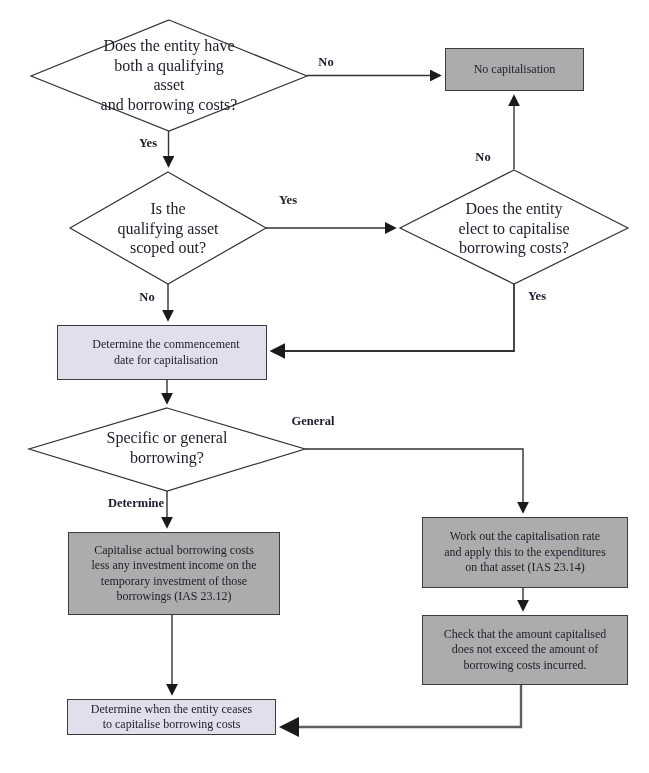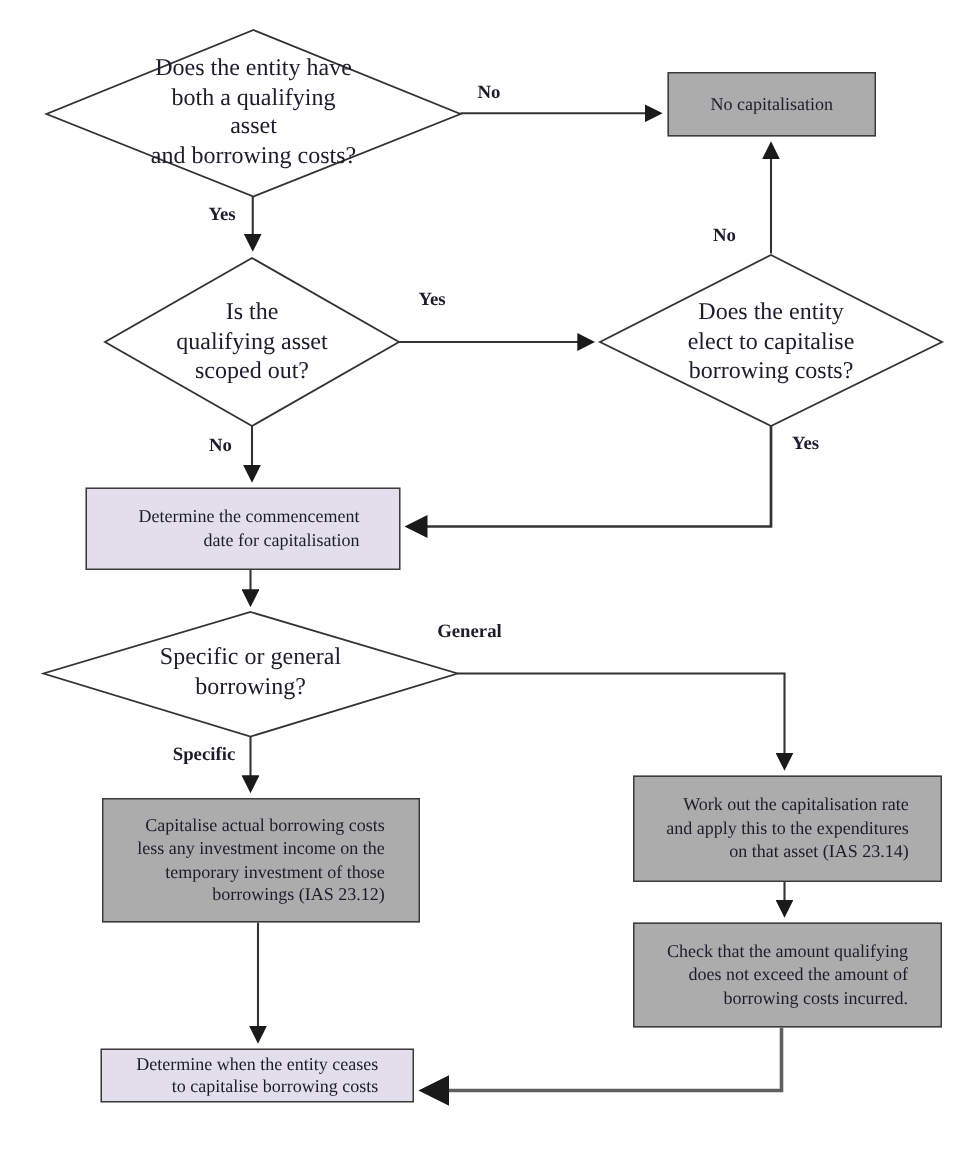--- a/index.html
+++ b/index.html
@@ -26,21 +26,21 @@
   .edge.mid{stroke-width:1.8;}
   .edge.thick{stroke:var(--line-soft);stroke-width:2.4;}
   .dtext{
     position:absolute;transform:translate(-50%,-50%);
     text-align:center;font-size:16px;line-height:1.22;
     white-space:pre-line;color:var(--ink);
   }
   .pbox{
     position:absolute;box-sizing:border-box;
     display:flex;align-items:center;justify-content:center;
-    text-align:right;font-size:12px;line-height:1.28;
+    text-align:center;font-size:12px;line-height:1.28;
     border:1.5px solid var(--box-border);
     padding:2px 6px;white-space:pre-line;color:var(--ink);
   }
   .pbox.gray{background:var(--process-gray);}
   .pbox.lav{background:var(--process-lavender);}
   .elabel{
     position:absolute;transform:translate(-50%,-50%);
     font-weight:bold;font-size:12.5px;color:var(--ink);
     white-space:nowrap;
   }
@@ -91,28 +91,28 @@
   <div class="pbox gray" style="left:445px;top:48px;width:139px;height:43px;">No capitalisation</div>
   <div class="pbox lav" style="left:57px;top:325px;width:210px;height:55px;padding-left:14px;">Determine the commencement
 date for capitalisation</div>
   <div class="pbox gray" style="left:68px;top:532px;width:212px;height:83px;">Capitalise actual borrowing costs
 less any investment income on the
 temporary investment of those
 borrowings (IAS 23.12)</div>
   <div class="pbox gray" style="left:422px;top:517px;width:206px;height:71px;">Work out the capitalisation rate
 and apply this to the expenditures
 on that asset (IAS 23.14)</div>
-  <div class="pbox gray" style="left:422px;top:615px;width:206px;height:70px;">Check that the amount qualifying
+  <div class="pbox gray" style="left:422px;top:615px;width:206px;height:70px;">Check that the amount capitalised
 does not exceed the amount of
 borrowing costs incurred.</div>
   <div class="pbox lav" style="left:67px;top:699px;width:209px;height:36px;">Determine when the entity ceases
 to capitalise borrowing costs</div>
 
   <div class="elabel" style="left:326px;top:62px;">No</div>
   <div class="elabel" style="left:148px;top:143px;">Yes</div>
   <div class="elabel" style="left:288px;top:200px;">Yes</div>
   <div class="elabel" style="left:483px;top:157px;">No</div>
   <div class="elabel" style="left:537px;top:296px;">Yes</div>
   <div class="elabel" style="left:147px;top:297px;">No</div>
   <div class="elabel" style="left:313px;top:421px;">General</div>
-  <div class="elabel" style="left:136px;top:503px;">Specific</div>
+  <div class="elabel" style="left:136px;top:503px;">Determine</div>
 
 </div>
 
 </body></html>

